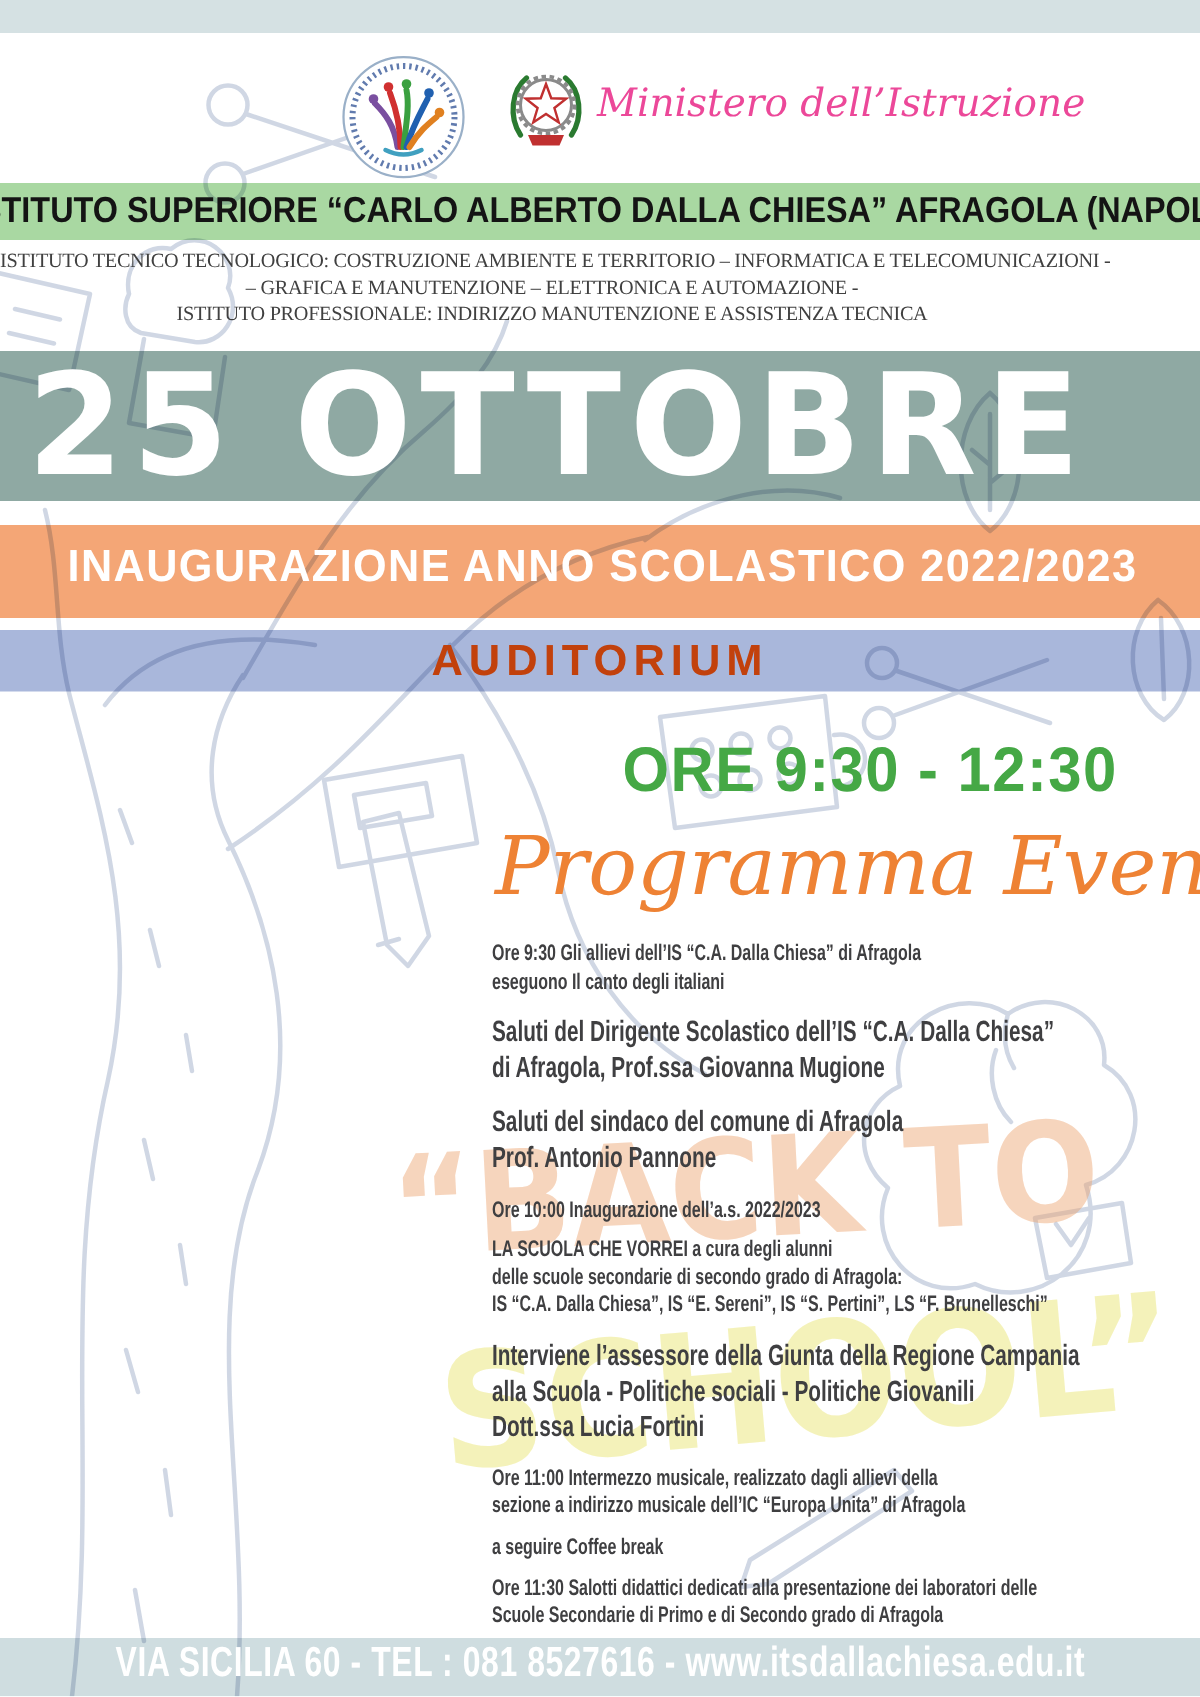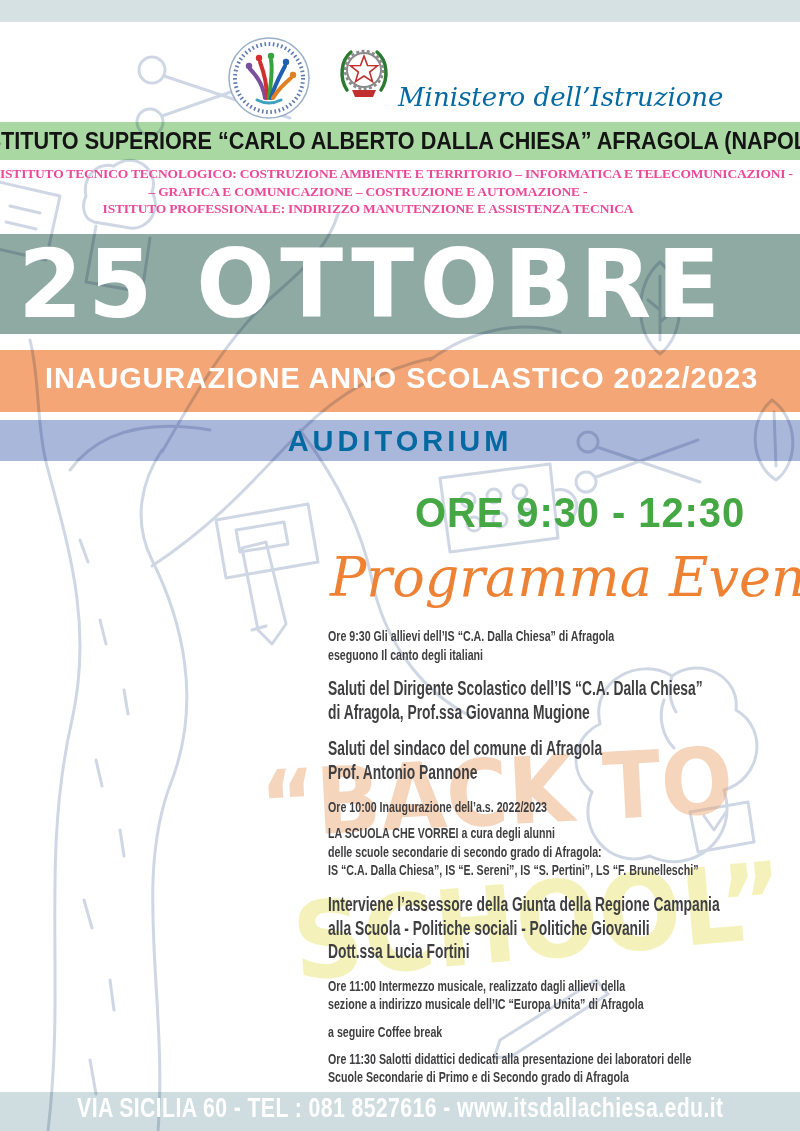--- a/index.html
+++ b/index.html
@@ -20,37 +20,37 @@
   
   .wm { position:absolute; z-index:3; font-weight:bold; white-space:nowrap; transform-origin:left top;
         font-family:"DejaVu Sans", sans-serif; }
   .wm1 { left:258px; top:752px; font-size:92px;  color:#eda36e; opacity:.45; transform:rotate(-3deg) scaleX(0.92); }
   .wm2 { left:288px; top:882px; font-size:106px; color:#ece883; opacity:.55; transform:rotate(-5deg) scaleX(0.92); }
   
   .content { position:absolute; left:0; top:0; width:800px; height:1131px; z-index:4; }
   .logo-school { position:absolute; left:227px; top:36px; width:84px; height:84px; }
   .logo-ministry { position:absolute; left:336px; top:44px; width:56px; height:58px; }
   .ministry-label { position:absolute; left:398px; top:54px; font-family:"DejaVu Serif", serif;
-    font-style:italic; font-size:26px; color:#0369a1; white-space:nowrap;margin-top:28px; }
+    font-style:italic; font-size:26px; color:#ec4899; white-space:nowrap; }
   .school-name { position:absolute; left:0; top:122px; width:800px; height:38px;
     display:flex; align-items:center; justify-content:center; }
   .school-name span { font-size:24px; font-weight:bold; color:#141414; white-space:nowrap;
     transform:scaleX(0.9); letter-spacing:0; }
   .departments { position:absolute; left:0; top:165px; width:736px; text-align:center;
-    font-family:"Liberation Serif", serif; font-weight:bold; color:#ec4899;
+    font-family:"Liberation Serif", serif; font-weight:normal; color:#404040;
     font-size:13.5px; line-height:1.3; letter-spacing:-0.2px; }
   .departments div { white-space:nowrap; }
   .date-title { position:absolute; left:0; top:228px; width:744px; height:112px;
     display:flex; align-items:center; justify-content:center; }
   .date-title span { font-family:"DejaVu Sans", sans-serif; font-weight:bold; color:#ffffff;
     font-size:94px; letter-spacing:6px; transform:scaleX(0.98); white-space:nowrap; }
   .inaug-title { position:absolute; left:45px; top:361px; color:#ffffff; font-weight:bold;
     font-size:30px; letter-spacing:1px; white-space:nowrap; transform:scaleX(0.96); transform-origin:left top; }
   .venue-title { position:absolute; left:0; top:425px; width:800px; text-align:center;
-    color:#0369a1; font-weight:bold; font-size:29px; letter-spacing:4px; }
+    color:#c2410c; font-weight:bold; font-size:29px; letter-spacing:4px; }
   .event-time { position:absolute; left:415px; top:489px; color:#45a845; font-weight:bold;
     font-size:42px; letter-spacing:1px; white-space:nowrap; transform:scaleX(0.95); transform-origin:left top; }
   .program-heading { position:absolute; left:330px; top:546px; width:440px; text-align:center;
     font-family:"DejaVu Serif", serif; font-style:italic; font-size:54px; color:#ee8234; white-space:nowrap; }
   .program-list { position:absolute; left:328px; top:627px; width:655px;
     transform:scaleX(0.71); transform-origin:left top;
     color:#3f3f41; font-weight:bold; }
   .p-item { white-space:pre-line; margin-bottom:13px; }
   .p-small { font-size:15px;  line-height:1.24; }
   .p-large { font-size:19.5px; line-height:1.21; }
@@ -152,21 +152,21 @@
       <path d="M16,46 L40,46 L37,53 L19,53 Z" fill="#c03030"></path>
     </svg>
     <div class="ministry-label">Ministero dell’Istruzione</div>
 
     <div class="school-name">
       <span>ISTITUTO SUPERIORE “CARLO ALBERTO DALLA CHIESA” AFRAGOLA (NAPOLI)</span>
     </div>
 
     <div class="departments">
       <div>ISTITUTO TECNICO TECNOLOGICO: COSTRUZIONE AMBIENTE E TERRITORIO – INFORMATICA E TELECOMUNICAZIONI -</div>
-      <div>– GRAFICA E COMUNICAZIONE – COSTRUZIONE E AUTOMAZIONE -</div>
+      <div>– GRAFICA E MANUTENZIONE – ELETTRONICA E AUTOMAZIONE -</div>
       <div>ISTITUTO PROFESSIONALE: INDIRIZZO MANUTENZIONE  E ASSISTENZA TECNICA</div>
     </div>
 
     <div class="date-title">
       <span>25 OTTOBRE</span>
     </div>
 
     <div class="inaug-title">INAUGURAZIONE ANNO SCOLASTICO 2022/2023</div>
 
     <div class="venue-title">AUDITORIUM</div>

